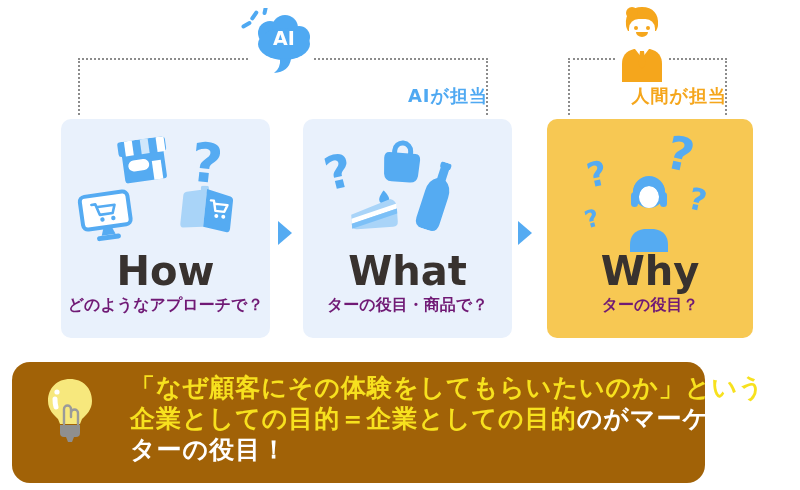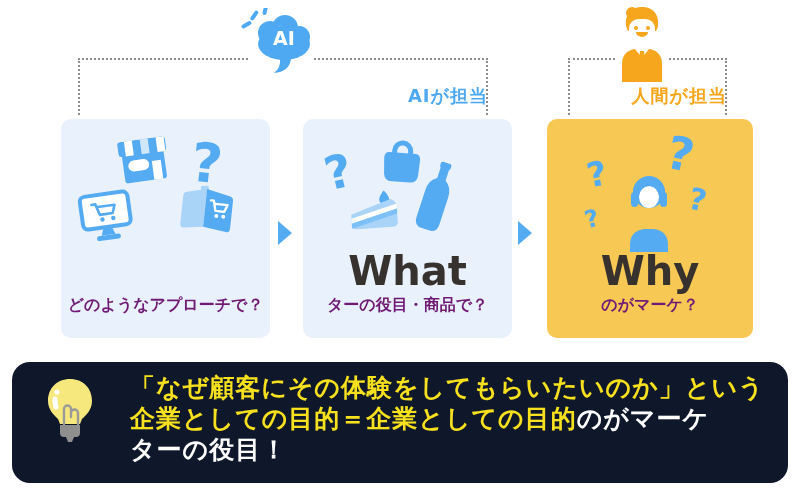--- a/index.html
+++ b/index.html
@@ -34,22 +34,22 @@
   .qm { position:absolute; font-weight:800; color:#55abf2; line-height:1; }
 
   
   .arrow { position:absolute; top:221px; width:0; height:0;
            border-top:12px solid transparent; border-bottom:12px solid transparent;
            border-left:14px solid #55abf2; }
   .arrow-1 { left:278px; }
   .arrow-2 { left:518px; }
 
   
-  .banner { position:absolute; left:12px; top:362px; width:776px; height:121px;
-            background:#0f172a; border-radius:18px; }
+  .banner { position:absolute; left:12px; top:362px; width:693px; height:121px;
+            background:#a16207; border-radius:18px; }
   .bulb { position:absolute; left:33px; top:16px; width:50px; height:68px; }
   .banner-text { position:absolute; left:118px; top:10px; width:650px;
                  font-size:25px; font-weight:bold; line-height:31px; letter-spacing:1px; }
   .hl { color:#f7e11e; }
   .wh { color:#ffffff;margin-top:43px; }
 </style>
 </head>
 <body>
 
 <div class="stage">
@@ -117,20 +117,21 @@
     <svg class="icon" style="left:118px; top:67px; width:56px; height:46px; transform:rotate(6deg);" viewBox="0 0 56 46">
       <rect x="20" y="0" width="8" height="8" rx="2" fill="#a9d4f8" transform="rotate(-10 24 4)"></rect>
       <path d="M6 8 L26 3 V41 L6 44 Q3 44 3 40 V12 Q3 9 6 8 Z" fill="#a9d4f8"></path>
       <path d="M26 3 L50 8 Q53 9 53 12 V40 Q53 44 50 44 L26 41 Z" fill="#55abf2"></path>
       <g stroke="#ffffff" stroke-width="2.4" fill="none" stroke-linecap="round" stroke-linejoin="round">
         <path d="M31 14 h3 l2.5 10 h9 l2.5 -7 h-12"></path>
       </g>
       <circle cx="38" cy="29" r="2" fill="#ffffff"></circle>
       <circle cx="45" cy="29" r="2" fill="#ffffff"></circle>
     </svg>
+    <div class="box-title">How</div>
     <div class="box-sub">どのようなアプローチで？</div>
   </div>
 
   <div class="arrow arrow-1"></div>
 
   <div class="box box-what">
     <div class="qm" style="left:22px; top:30px; font-size:46px; transform:rotate(-14deg);">?</div>
     <svg class="icon" style="left:76px; top:20px; width:46px; height:44px; transform:rotate(4deg);" viewBox="0 0 46 44">
       <path d="M15 18 v-6 a8 8 0 0 1 16 0 v6" fill="none" stroke="#55abf2" stroke-width="5"></path>
       <path d="M10 14 h26 q5 0 5 6 l-1 16 q-1 7 -8 7 H14 q-7 0 -8 -7 L5 20 q0 -6 5 -6 z" fill="#55abf2"></path>
@@ -159,21 +160,21 @@
     <div class="qm" style="left:142px; top:66px; font-size:30px; transform:rotate(12deg);">?</div>
     <svg class="icon" style="left:80px; top:55px; width:44px; height:78px;" viewBox="0 0 44 78">
       <circle cx="22" cy="18" r="16" fill="#55abf2"></circle>
       <ellipse cx="22" cy="23" rx="10" ry="11" fill="#ffffff"></ellipse>
       <path d="M22 3 a16 15 0 0 0 -16 15 l6 4 a10 10 0 0 1 20 0 l6 -4 A16 15 0 0 0 22 3 z" fill="#55abf2"></path>
       <rect x="4" y="18" width="7" height="15" rx="3.5" fill="#55abf2"></rect>
       <rect x="33" y="18" width="7" height="15" rx="3.5" fill="#55abf2"></rect>
       <path d="M3 78 v-7 q0 -14 14 -16 h10 q14 2 14 16 v7 z" fill="#55abf2"></path>
     </svg>
     <div class="box-title">Why</div>
-    <div class="box-sub">のがマーケ？</div>
+    <div class="box-sub">ターの役目？</div>
   </div>
 
   <div class="banner">
     <svg class="bulb" viewBox="0 0 50 68">
       <path d="M25 1 C12 1 3 10 3 23 c0 9 6 14 10 18 l2 5 h20 l2 -5 c4 -4 10 -9 10 -18 C47 10 38 1 25 1 z" fill="#f7e87d"></path>
       <circle cx="12" cy="14" r="2.6" fill="#ffffff"></circle>
       <path d="M10 21 q0 5 1 8" stroke="#ffffff" stroke-width="5" fill="none" stroke-linecap="round"></path>
       <g stroke="#9a9a9a" stroke-width="2.4" fill="none" stroke-linecap="round">
         <path d="M19 46 V31 a3.5 3.5 0 0 1 7 0 v8 M26 35 a3.5 3.5 0 0 1 7 0 v11"></path>
       </g>

